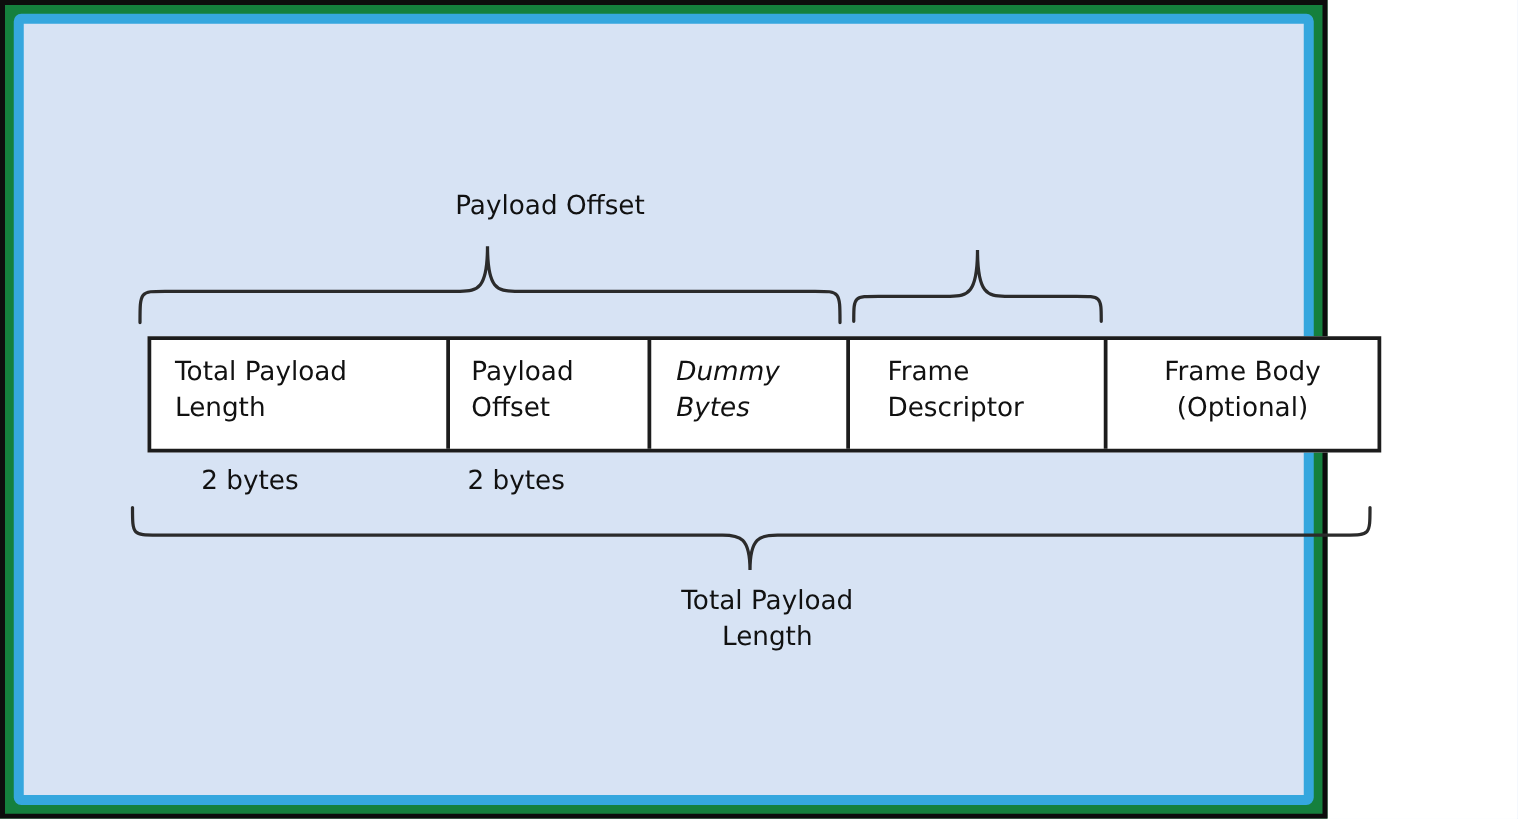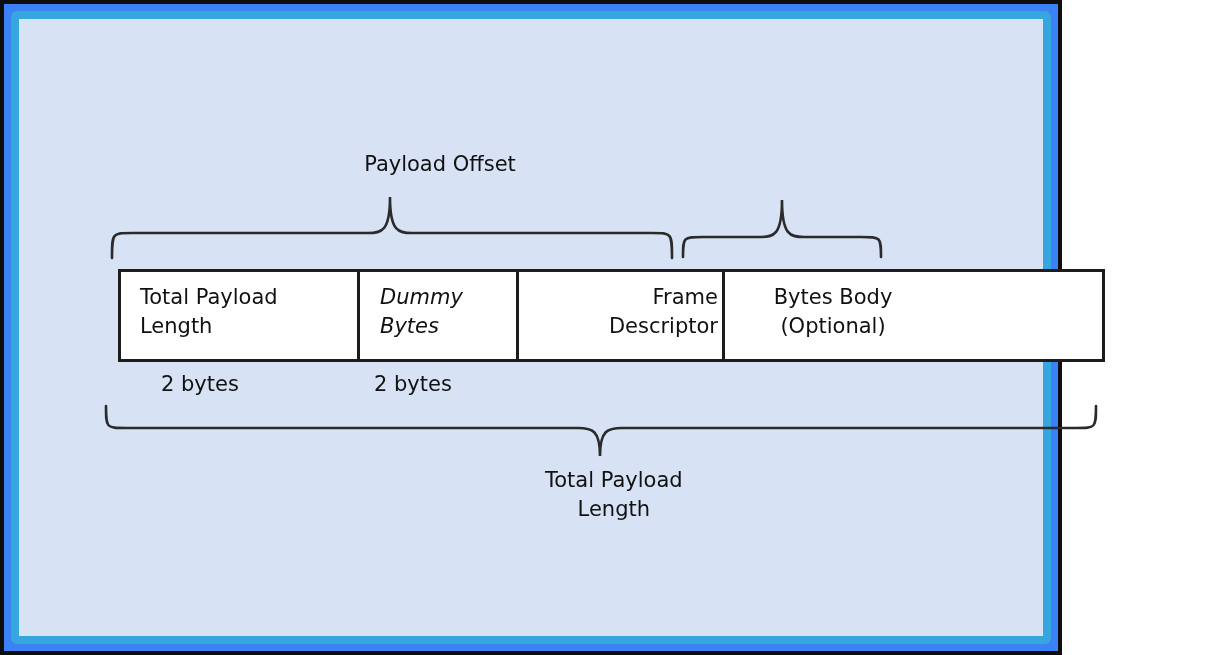--- a/index.html
+++ b/index.html
@@ -1,18 +1,18 @@
 <!DOCTYPE html>
 <html><head>
 <meta charset="utf-8">
 <style>
   html,body{margin:0;padding:0;background:#ffffff;}
   .page{
     position:relative;width:1062px;height:655px;box-sizing:border-box;
-    border:4px solid #0d0d0d;padding:7px;background:#3b82f6;
+    border:4px solid #0d0d0d;padding:7px;background:#15803d;
     font-family:"DejaVu Sans","Liberation Sans",sans-serif;
   }
   .frame{
     position:relative;width:100%;height:100%;box-sizing:border-box;
     border:8px solid #35a7de;border-radius:6px;background:#d7e3f4;
   }
   .abs{position:absolute;text-align:center;}
   .lbl{font-size:21px;line-height:27px;color:#111111;white-space:pre-line;}
   .center{text-align:center;}
   .braces-layer{position:absolute;left:0;top:0;width:1176px;height:617px;}
@@ -22,21 +22,21 @@
     box-sizing:border-box;border:3px solid #1c1c1c;background:#ffffff;
     display:flex;
   }
   .box{
     box-sizing:border-box;border-right:3px solid #1c1c1c;
     padding:11px 4px 0 19px;font-size:21px;line-height:29px;
     white-space:pre-line;color:#111111;flex:0 0 auto;
   }
   .box.b2{padding-left:17px;}
   .box.b3{padding-left:20px;}
-  .box.b4{padding-left:30px;text-align:right;}
+  .box.b4{padding-left:30px;}
   .box.b5{border-right:none;text-align:center;padding-left:4px;}
 </style>
 </head>
 <body>
 
 <div class="page">
   <div class="frame">
 
     <div class="abs lbl center" style="left:281px;top:132px;width:280px;">Payload Offset</div>
 
@@ -46,25 +46,27 @@
                C 371 212, 379 214, 393 214 L 633 214 C 653 214, 653 214, 653 239"></path>
       <path d="M 664 238 C 664 218, 664 218, 684 218 L 741 218 C 755 218, 763 216, 763 181
                C 763 216, 771 218, 785 218 L 842 218 C 862 218, 862 218, 862 238"></path>
       <path d="M 87 387 C 87 409, 87 409, 107 409 L 559 409 C 573 409, 581 411, 581 437
                C 581 411, 589 409, 603 409 L 1057 409 C 1077 409, 1077 409, 1077 387"></path>
     </svg>
 
     <div class="boxes">
       <div class="box b1" style="width:239px;">Total Payload
 Length</div>
+      <div class="box b2" style="width:161px;">Payload
+Offset</div>
       <div class="box b3" style="width:159px;font-style:italic;">Dummy
 Bytes</div>
       <div class="box b4" style="width:206px;">Frame
 Descriptor</div>
-      <div class="box b5" style="width:216px;">Bytes Body
+      <div class="box b5" style="width:216px;">Frame Body
 (Optional)</div>
     </div>
 
     <div class="abs lbl" style="left:142px;top:352px;">2 bytes</div>
     <div class="abs lbl" style="left:355px;top:352px;">2 bytes</div>
 
     <div class="abs lbl" style="left:526px;top:447px;line-height:29px;">Total Payload
 Length</div>
 
   </div>

